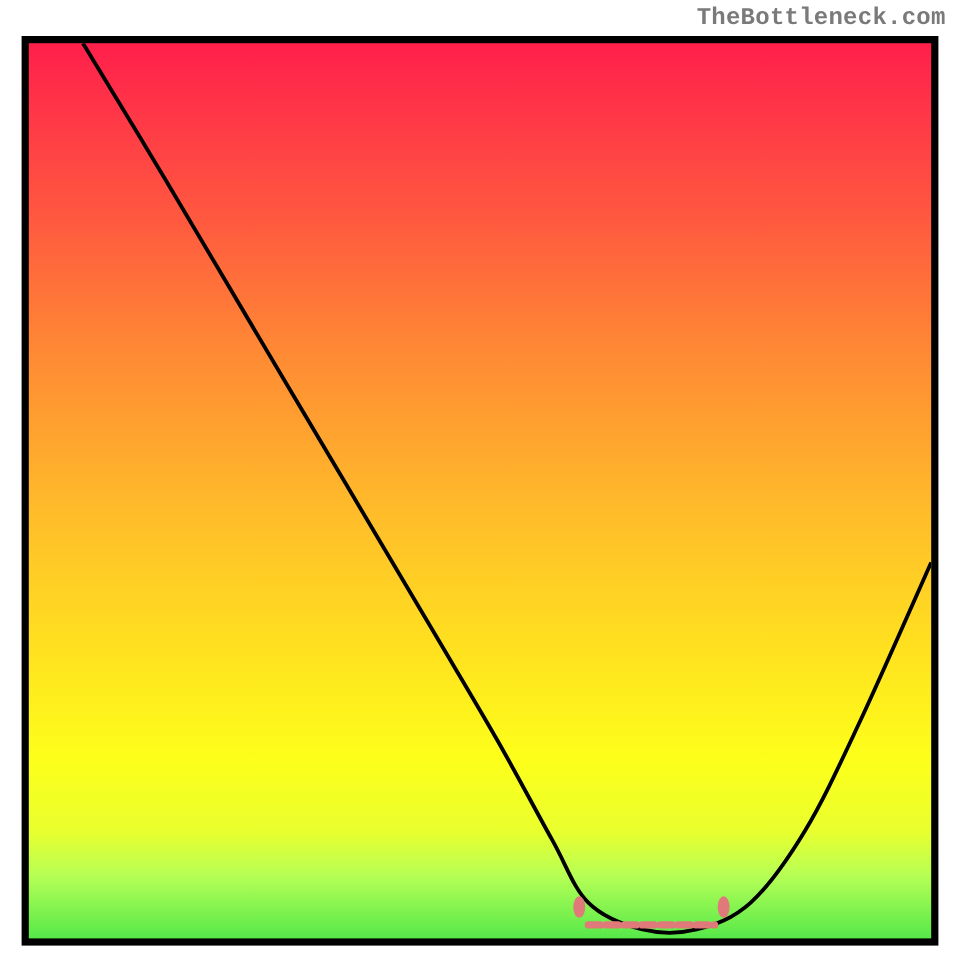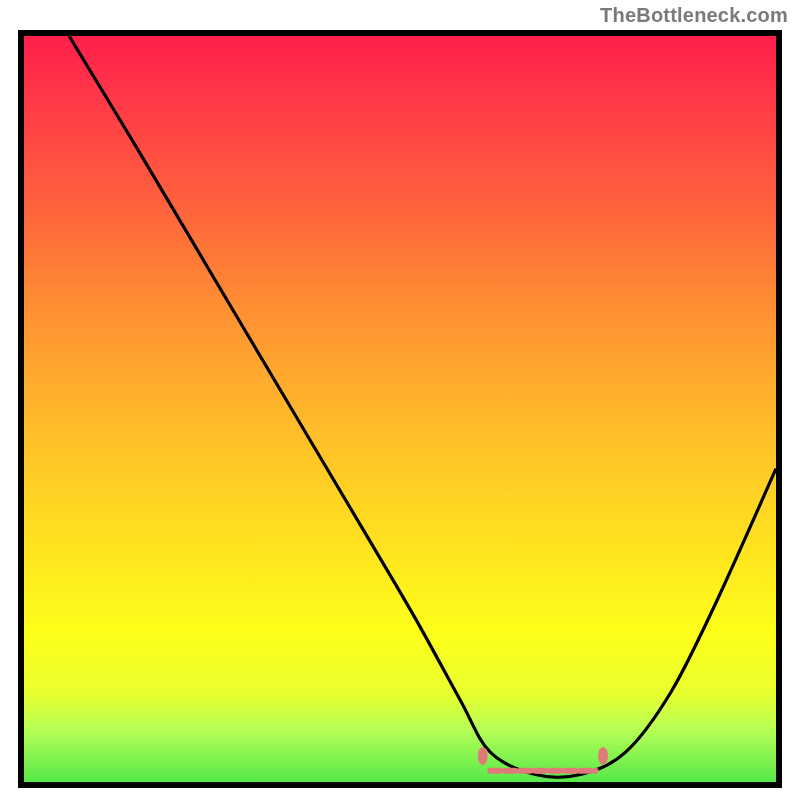--- a/index.html
+++ b/index.html
@@ -15,20 +15,21 @@
     background: #ffffff;
   }
   .attribution {
     position: absolute;
     top: 4px;
     right: 12px;
     font-size: 20px;
     font-weight: bold;
     color: #7a7a7a;
     letter-spacing: 0.2px;
+    font-family: Liberation Mono, monospace;
   }
   .plot {
     position: absolute;
     left: 18px;
     top: 30px;
     width: 764px;
     height: 758px;
     background: #000000;
     overflow: hidden;
   }

